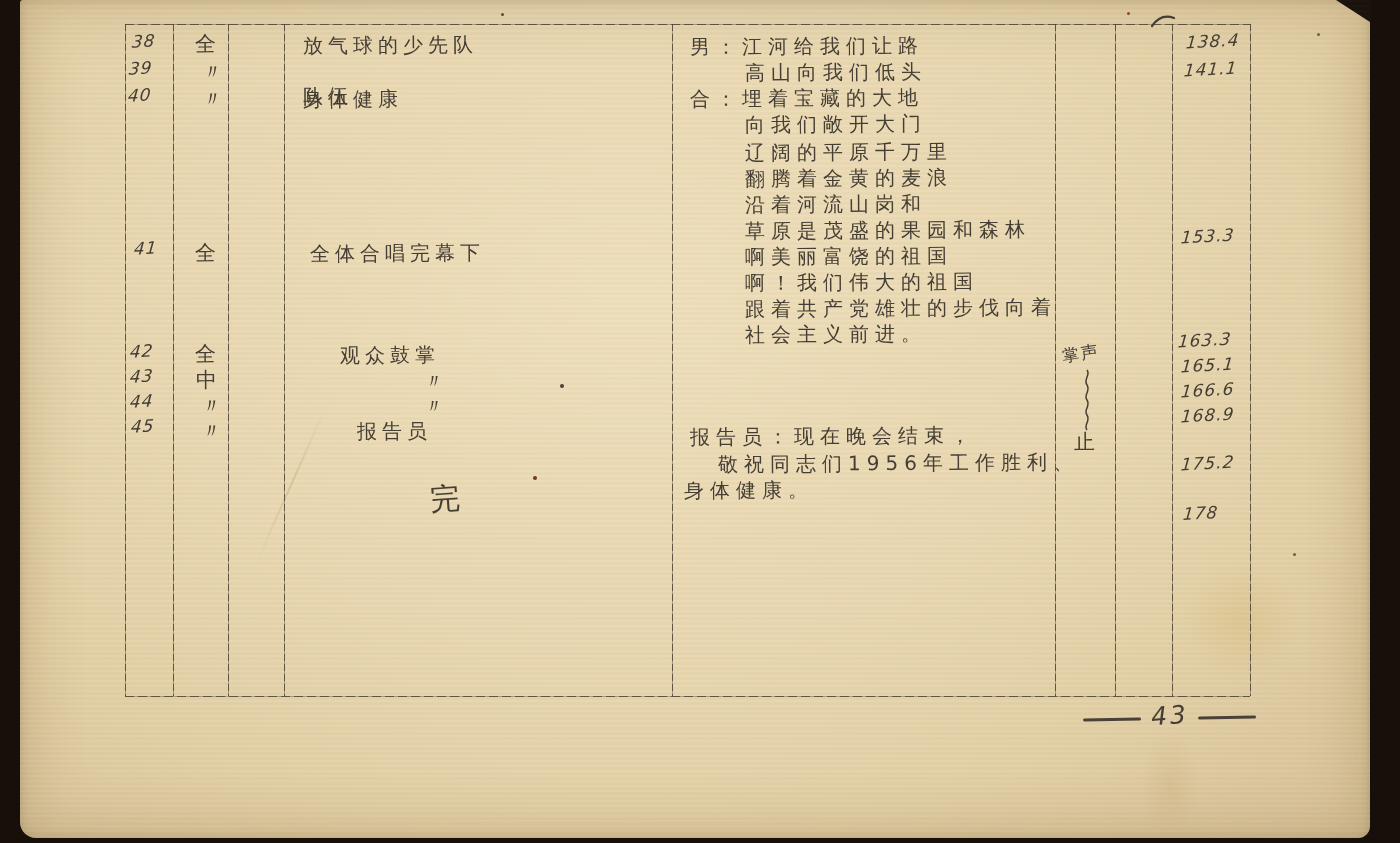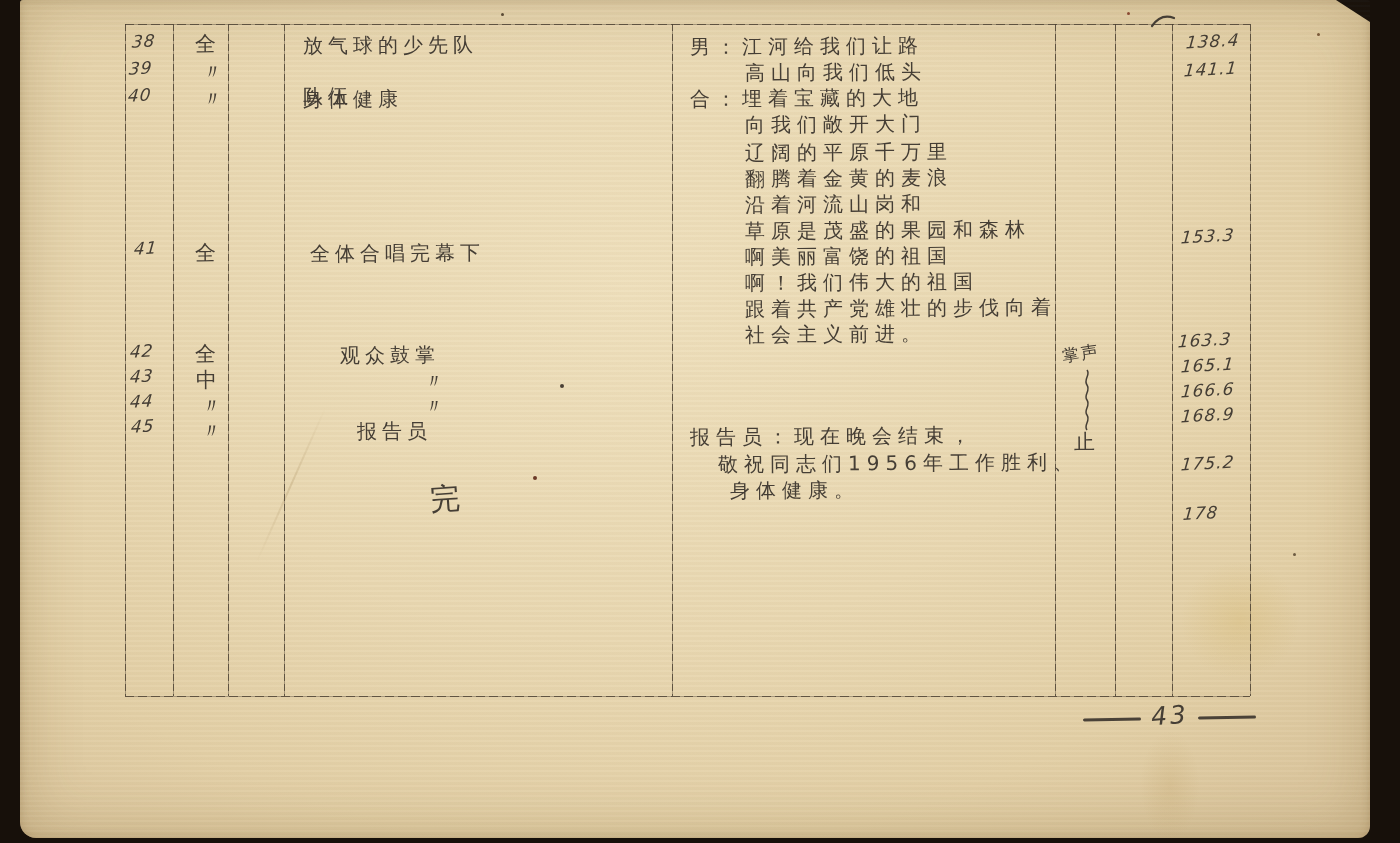--- a/index.html
+++ b/index.html
@@ -102,21 +102,21 @@
   <div class="hw lyric" style="left:745px;top:165px;">翻腾着金黄的麦浪</div>
   <div class="hw lyric" style="left:745px;top:191px;">沿着河流山岗和</div>
   <div class="hw lyric" style="left:745px;top:217px;">草原是茂盛的果园和森林</div>
   <div class="hw lyric" style="left:745px;top:243px;">啊美丽富饶的祖国</div>
   <div class="hw lyric" style="left:745px;top:269px;">啊！我们伟大的祖国</div>
   <div class="hw lyric" style="left:745px;top:295px;">跟着共产党雄壮的步伐向着</div>
   <div class="hw lyric" style="left:745px;top:321px;">社会主义前进。</div>
 
   <div class="hw lyric" style="left:690px;top:423px;">报告员：现在晚会结束，</div>
   <div class="hw lyric" style="left:718px;top:450px;">敬祝同志们1956年工作胜利、</div>
-  <div class="hw lyric" style="left:730px;top:477px;">身体健康。</div>
+  <div class="hw lyric" style="left:684px;top:477px;">身体健康。</div>
 
   <div class="hw small" style="left:1062px;top:342px;transform:rotate(-9deg);">掌声</div>
   <svg style="left:1080px;top:370px;" width="14" height="60" viewBox="0 0 14 60">
     <path d="M7,0 C11,5 3,9 7,15 C11,21 3,25 7,30 C11,36 3,40 7,45 C11,51 3,55 7,60" fill="none" stroke="#453e35" stroke-width="1.5"></path>
   </svg>
   <div class="hw type" style="left:1074px;top:428px;">止</div>
 
   <div class="hw num" style="left:1186px;top:31px;">138.4</div>
   <div class="hw num" style="left:1184px;top:59px;">141.1</div>
   <div class="hw num" style="left:1181px;top:226px;">153.3</div>

